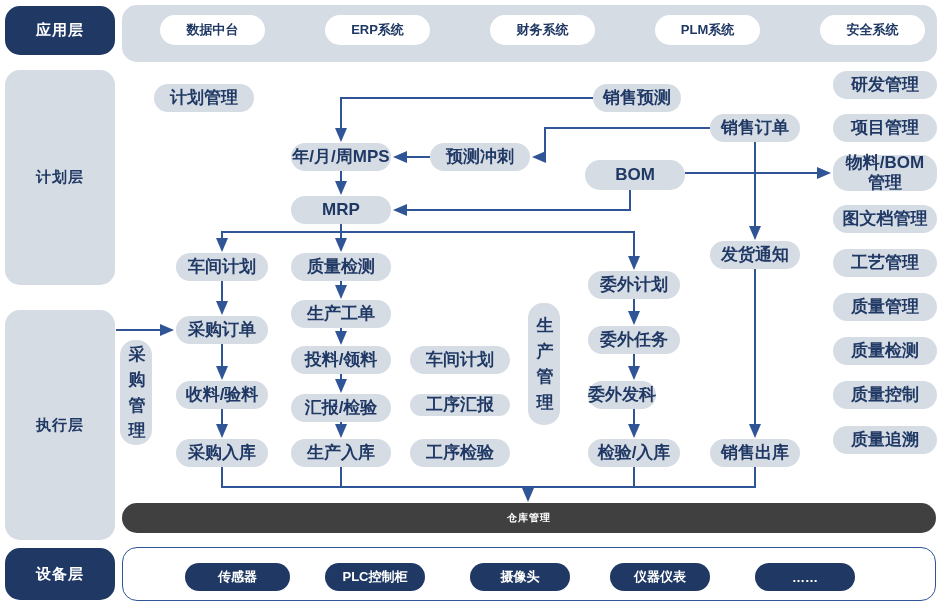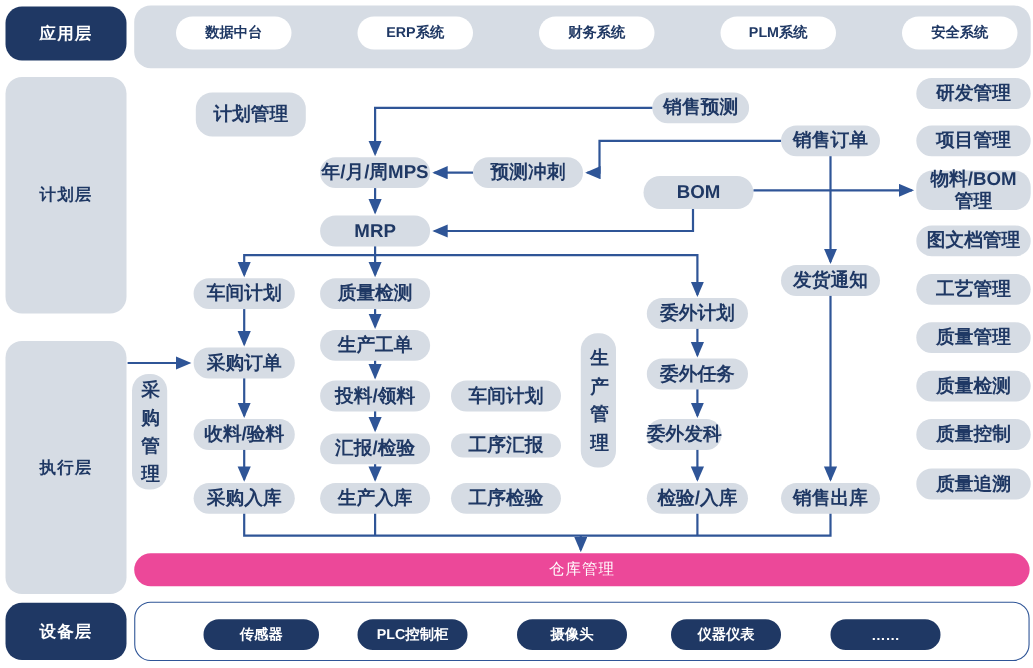--- a/index.html
+++ b/index.html
@@ -4,21 +4,21 @@
 <style>
   html,body{margin:0;padding:0;}
   body{font-family:"Liberation Sans","DejaVu Sans",sans-serif;background:#ffffff;}
   .stage{position:relative;width:939px;height:607px;background:#ffffff;overflow:hidden;}
   .abs{position:absolute;box-sizing:border-box;display:flex;align-items:center;justify-content:center;text-align:center;border-radius:15px;}
   .layer-dark{background:#1F3864;color:#ffffff;font-weight:bold;font-size:15px;letter-spacing:1px;}
   .layer-light{background:#D6DCE4;color:#1F3864;font-weight:bold;font-size:15px;letter-spacing:1px;}
   .band-top{background:#D6DCE4;}
   .sys-box{background:#ffffff;color:#1F3864;font-weight:bold;font-size:13px;}
   .flow-box{background:#D6DCE4;color:#1F3864;font-weight:bold;font-size:17px;line-height:1.2;}
-  .dark-bar{background:#ec4899;color:#ffffff;font-weight:normal;font-size:14px;letter-spacing:1px;}
+  .dark-bar{background:#404040;color:#ffffff;font-weight:bold;font-size:10px;letter-spacing:1px;}
   .device-band{background:#ffffff;border:1px solid #2F5597;}
   .device-box{background:#1F3864;color:#ffffff;font-weight:bold;font-size:13px;}
   .vwrap{display:block;width:15px;word-break:break-all;line-height:1.5;margin:0 auto;font-family:Liberation Serif, serif;}
   svg.wires{position:absolute;left:0;top:0;z-index:30;pointer-events:none;}
 </style>
 </head>
 <body>
 
 <div class="stage">
 
@@ -47,21 +47,21 @@
   <div class="abs sys-box" style="left:490px;top:15px;width:105px;height:30px">
       <span>财务系统</span>
     </div>
   <div class="abs sys-box" style="left:655px;top:15px;width:105px;height:30px">
       <span>PLM系统</span>
     </div>
   <div class="abs sys-box" style="left:820px;top:15px;width:105px;height:30px">
       <span>安全系统</span>
     </div>
 
-  <div class="abs flow-box" style="left:178px;top:84px;width:100px;height:40px">
+  <div class="abs flow-box" style="left:154px;top:84px;width:100px;height:28px">
       <span>计划管理</span>
     </div>
   <div class="abs flow-box" style="left:593px;top:84px;width:88px;height:28px">
       <span>销售预测</span>
     </div>
   <div class="abs flow-box" style="left:710px;top:114px;width:90px;height:28px">
       <span>销售订单</span>
     </div>
   <div class="abs flow-box" style="left:291px;top:143px;width:100px;height:28px">
       <span>年/月/周MPS</span>

